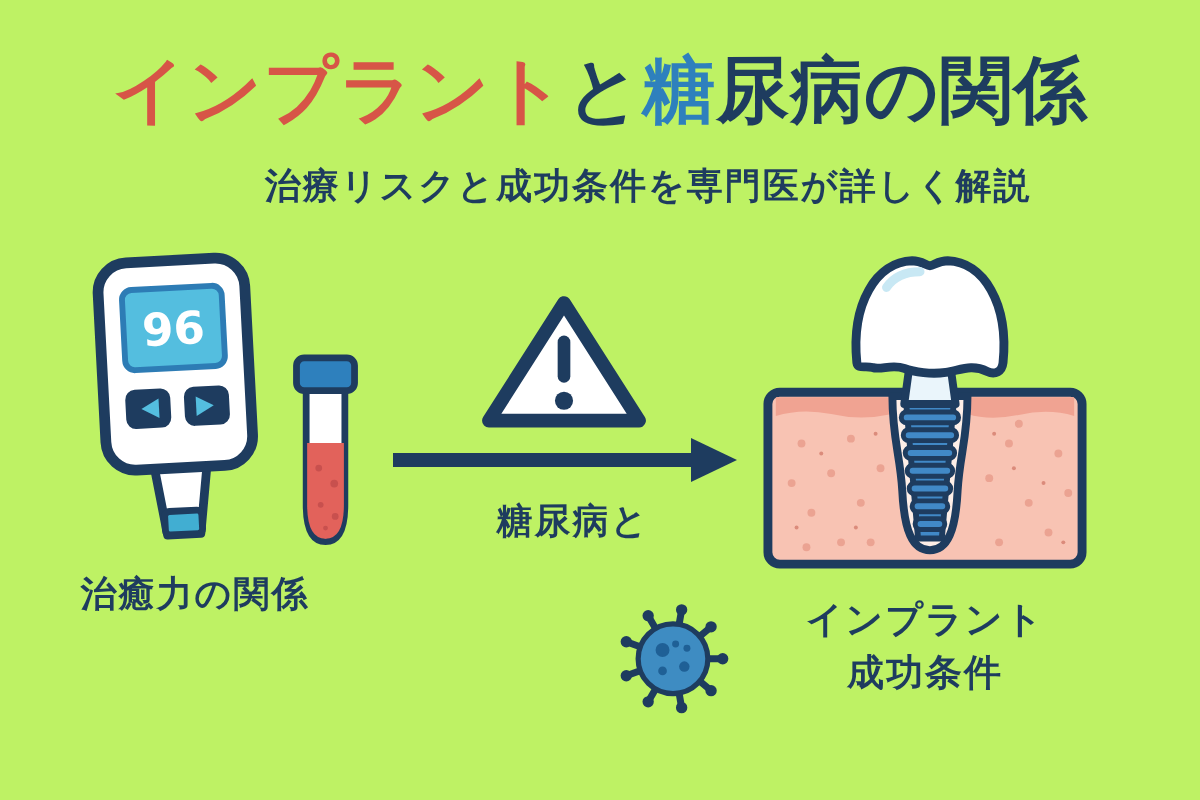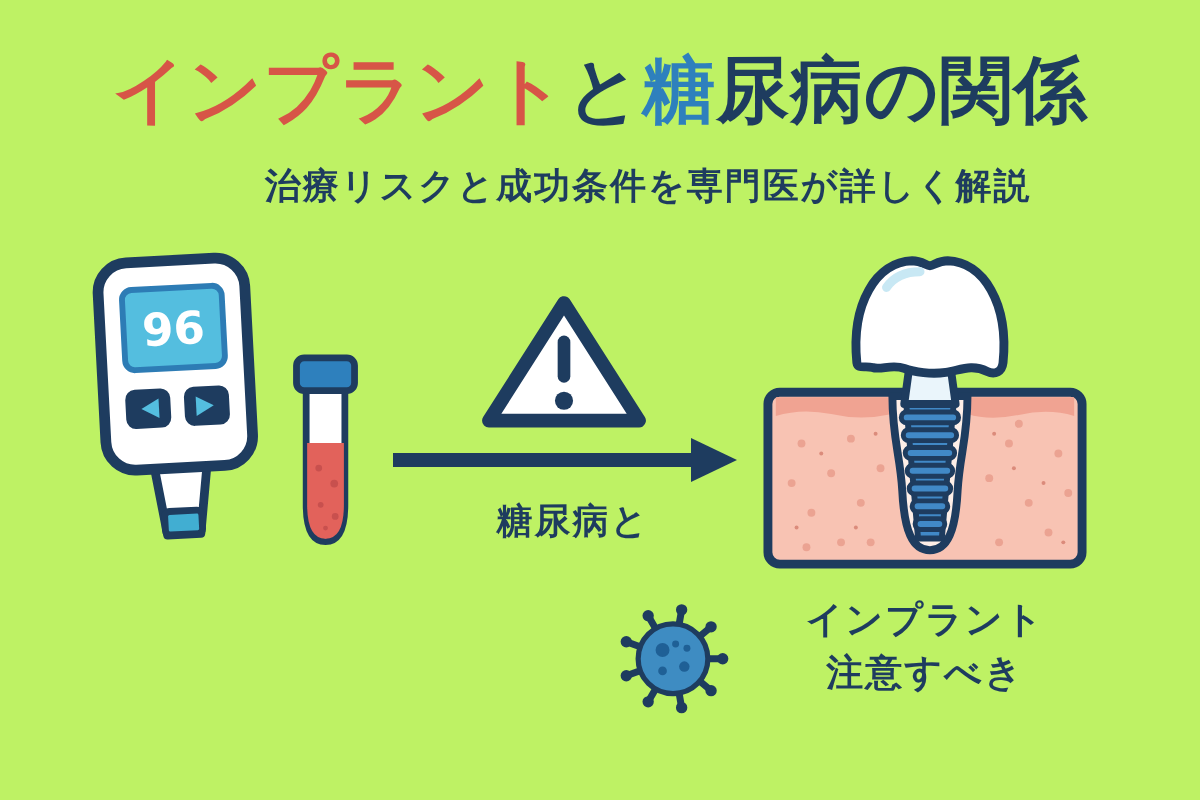--- a/index.html
+++ b/index.html
@@ -74,20 +74,21 @@
       <circle cx="40" cy="120" r="3.5" fill="#c8504e"></circle>
       <circle cx="56" cy="136" r="4" fill="#c8504e"></circle>
       <circle cx="42" cy="158" r="3" fill="#c8504e"></circle>
       <circle cx="57" cy="170" r="3.5" fill="#c8504e"></circle>
       <circle cx="47" cy="182" r="2.5" fill="#c8504e"></circle>
       <rect x="17" y="6" width="60" height="34" rx="8" fill="#2e80bd" stroke="#1e3c5f" stroke-width="7"></rect>
     </svg>
   </div>
 
   <div class="label" style="left:30px;top:568px;width:330px;">
+    <div>治癒力の関係</div>
   </div>
 
   <div class="abs" style="left:478px;top:282px;">
     <svg width="172" height="156" viewBox="0 0 190 170">
       <polygon points="95,22 178,152 12,152" fill="#ffffff" stroke="#1e3c5f" stroke-width="15" stroke-linejoin="round"></polygon>
       <rect x="88" y="58" width="14" height="52" rx="7" fill="#1e3c5f"></rect>
       <circle cx="95" cy="130" r="10" fill="#1e3c5f"></circle>
     </svg>
   </div>
 
@@ -195,16 +196,16 @@
 
       <path d="M96,118 C90,58 116,16 152,15 C162,15 166,20 170,20 C174,20 178,15 188,15 C224,16 250,58 244,118
                C243,127 236,131 228,127 C212,119 200,126 186,128 C172,130 154,128 144,124 C132,119 120,126 112,123
                C104,121 97,125 96,118 Z" fill="#ffffff" stroke="#1e3c5f" stroke-width="9" stroke-linejoin="round"></path>
       <path d="M126,42 C134,30 146,26 160,26" fill="none" stroke="#c8e8f4" stroke-width="9" stroke-linecap="round"></path>
     </svg>
   </div>
 
   <div class="label" style="left:758px;top:594px;width:334px;font-size:37px;">
     <div>インプラント</div>
-    <div>注意すべき</div>
+    <div>成功条件</div>
   </div>
 
 </div>
 
 </body></html>

